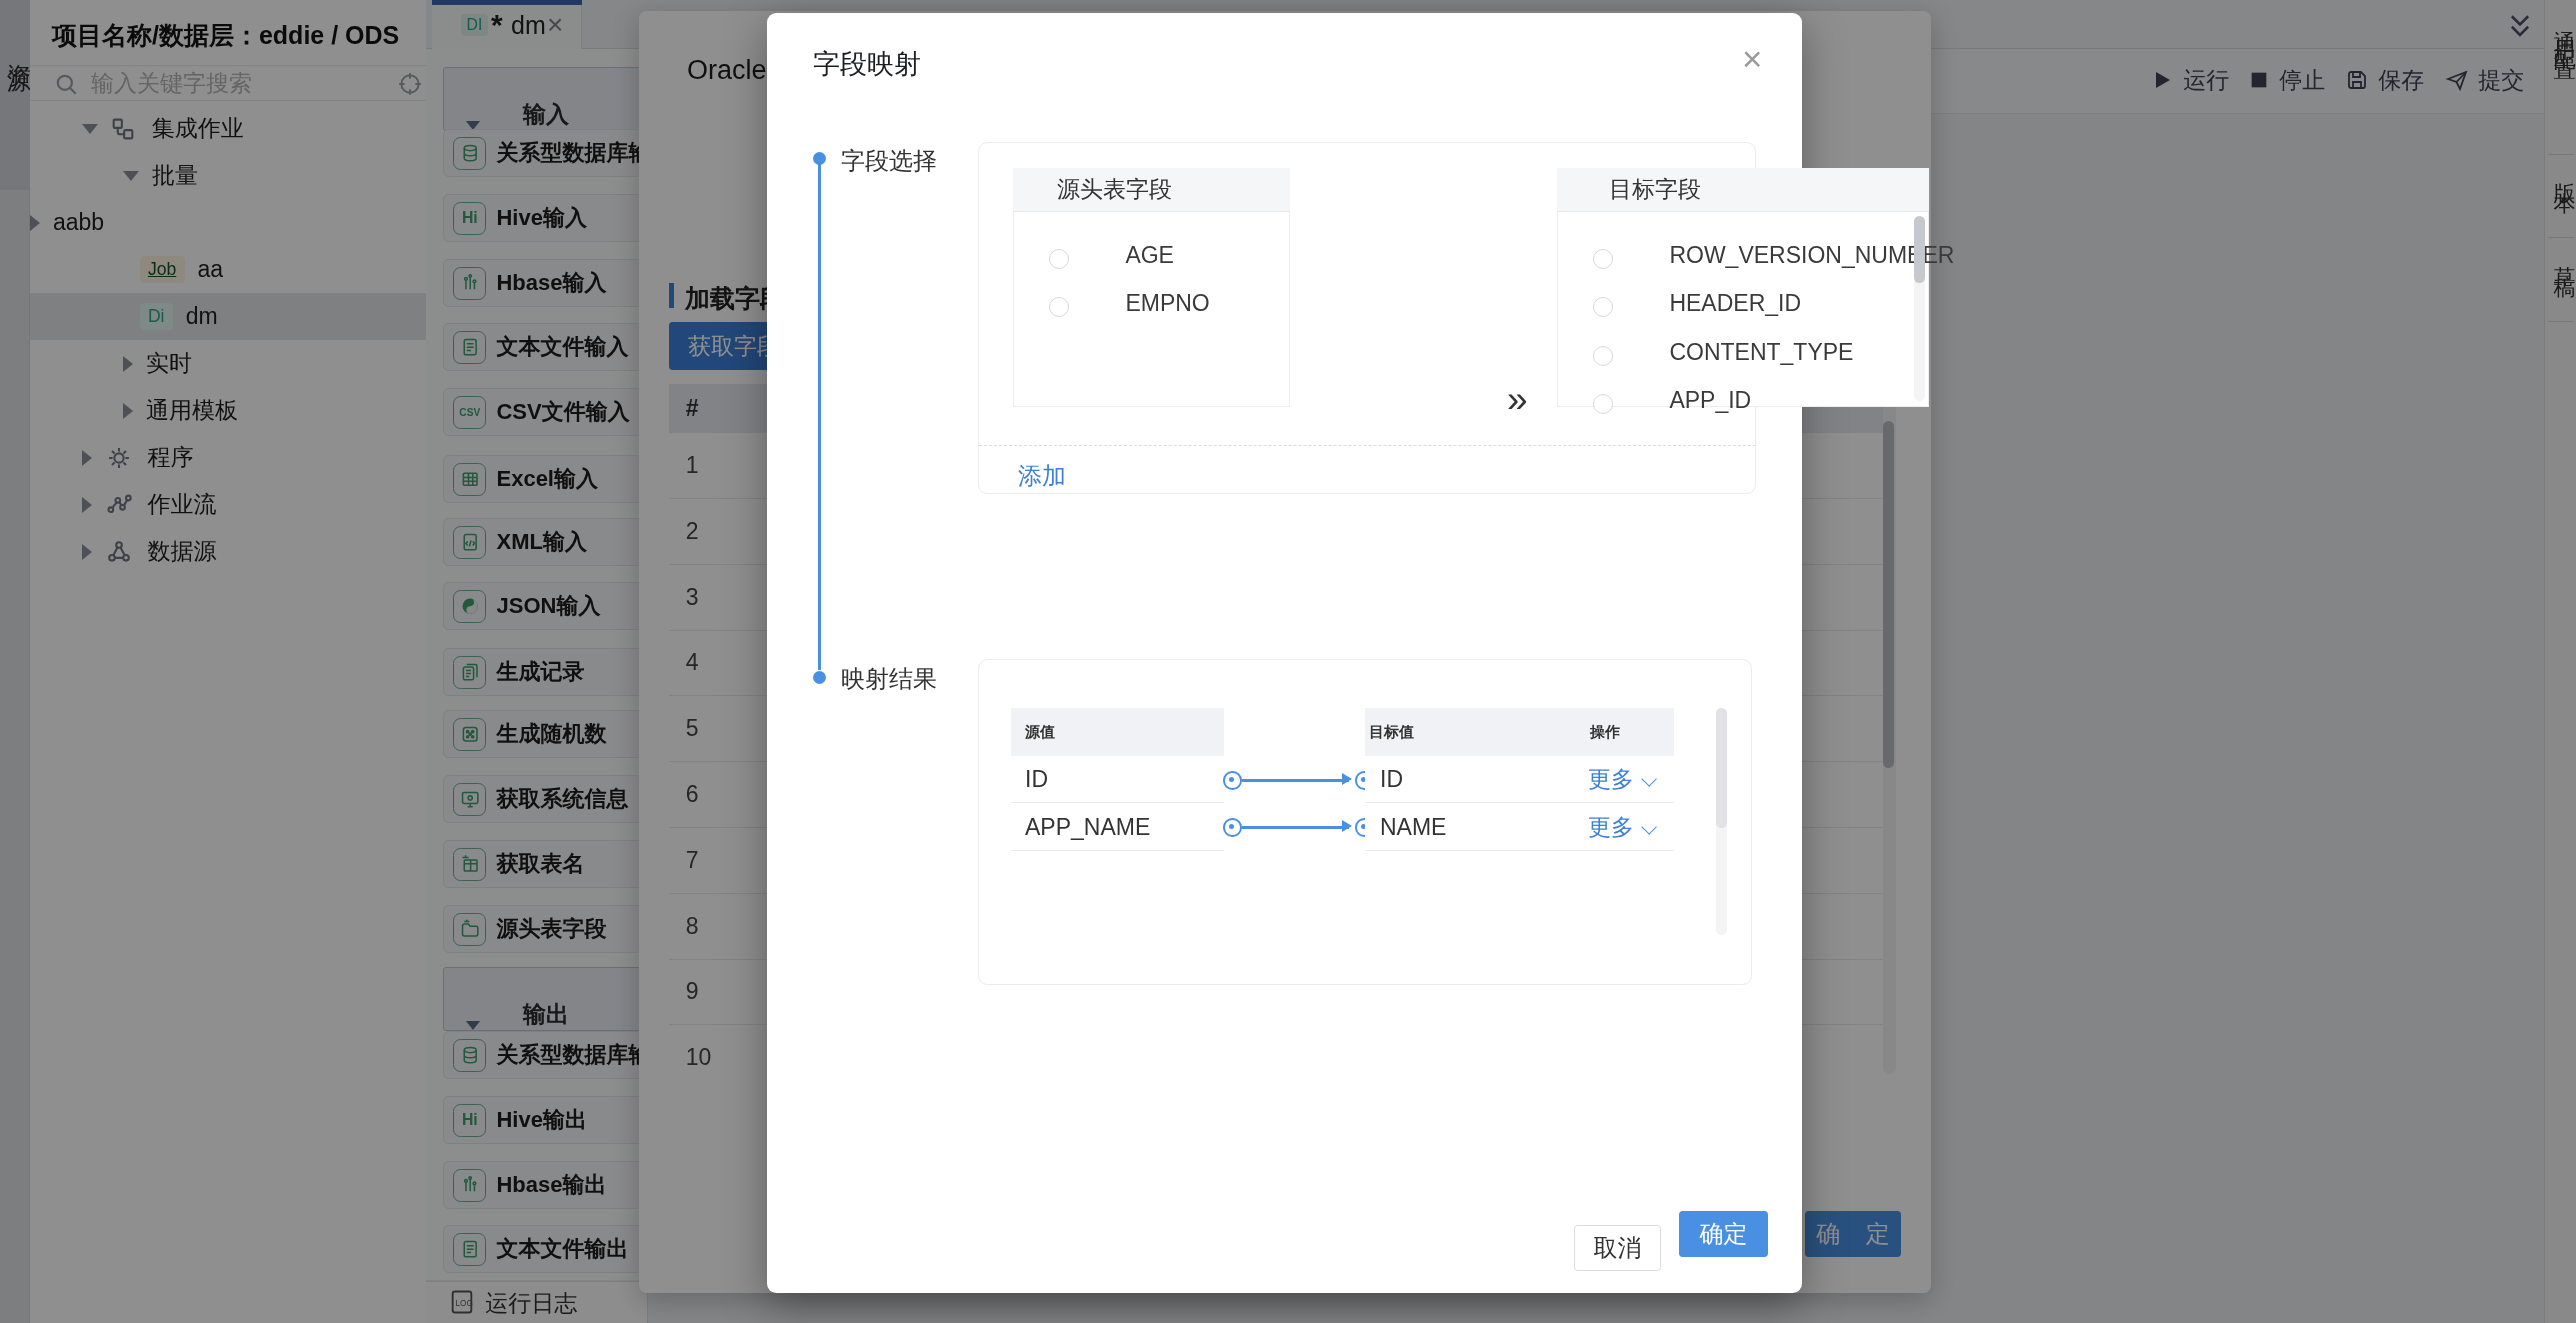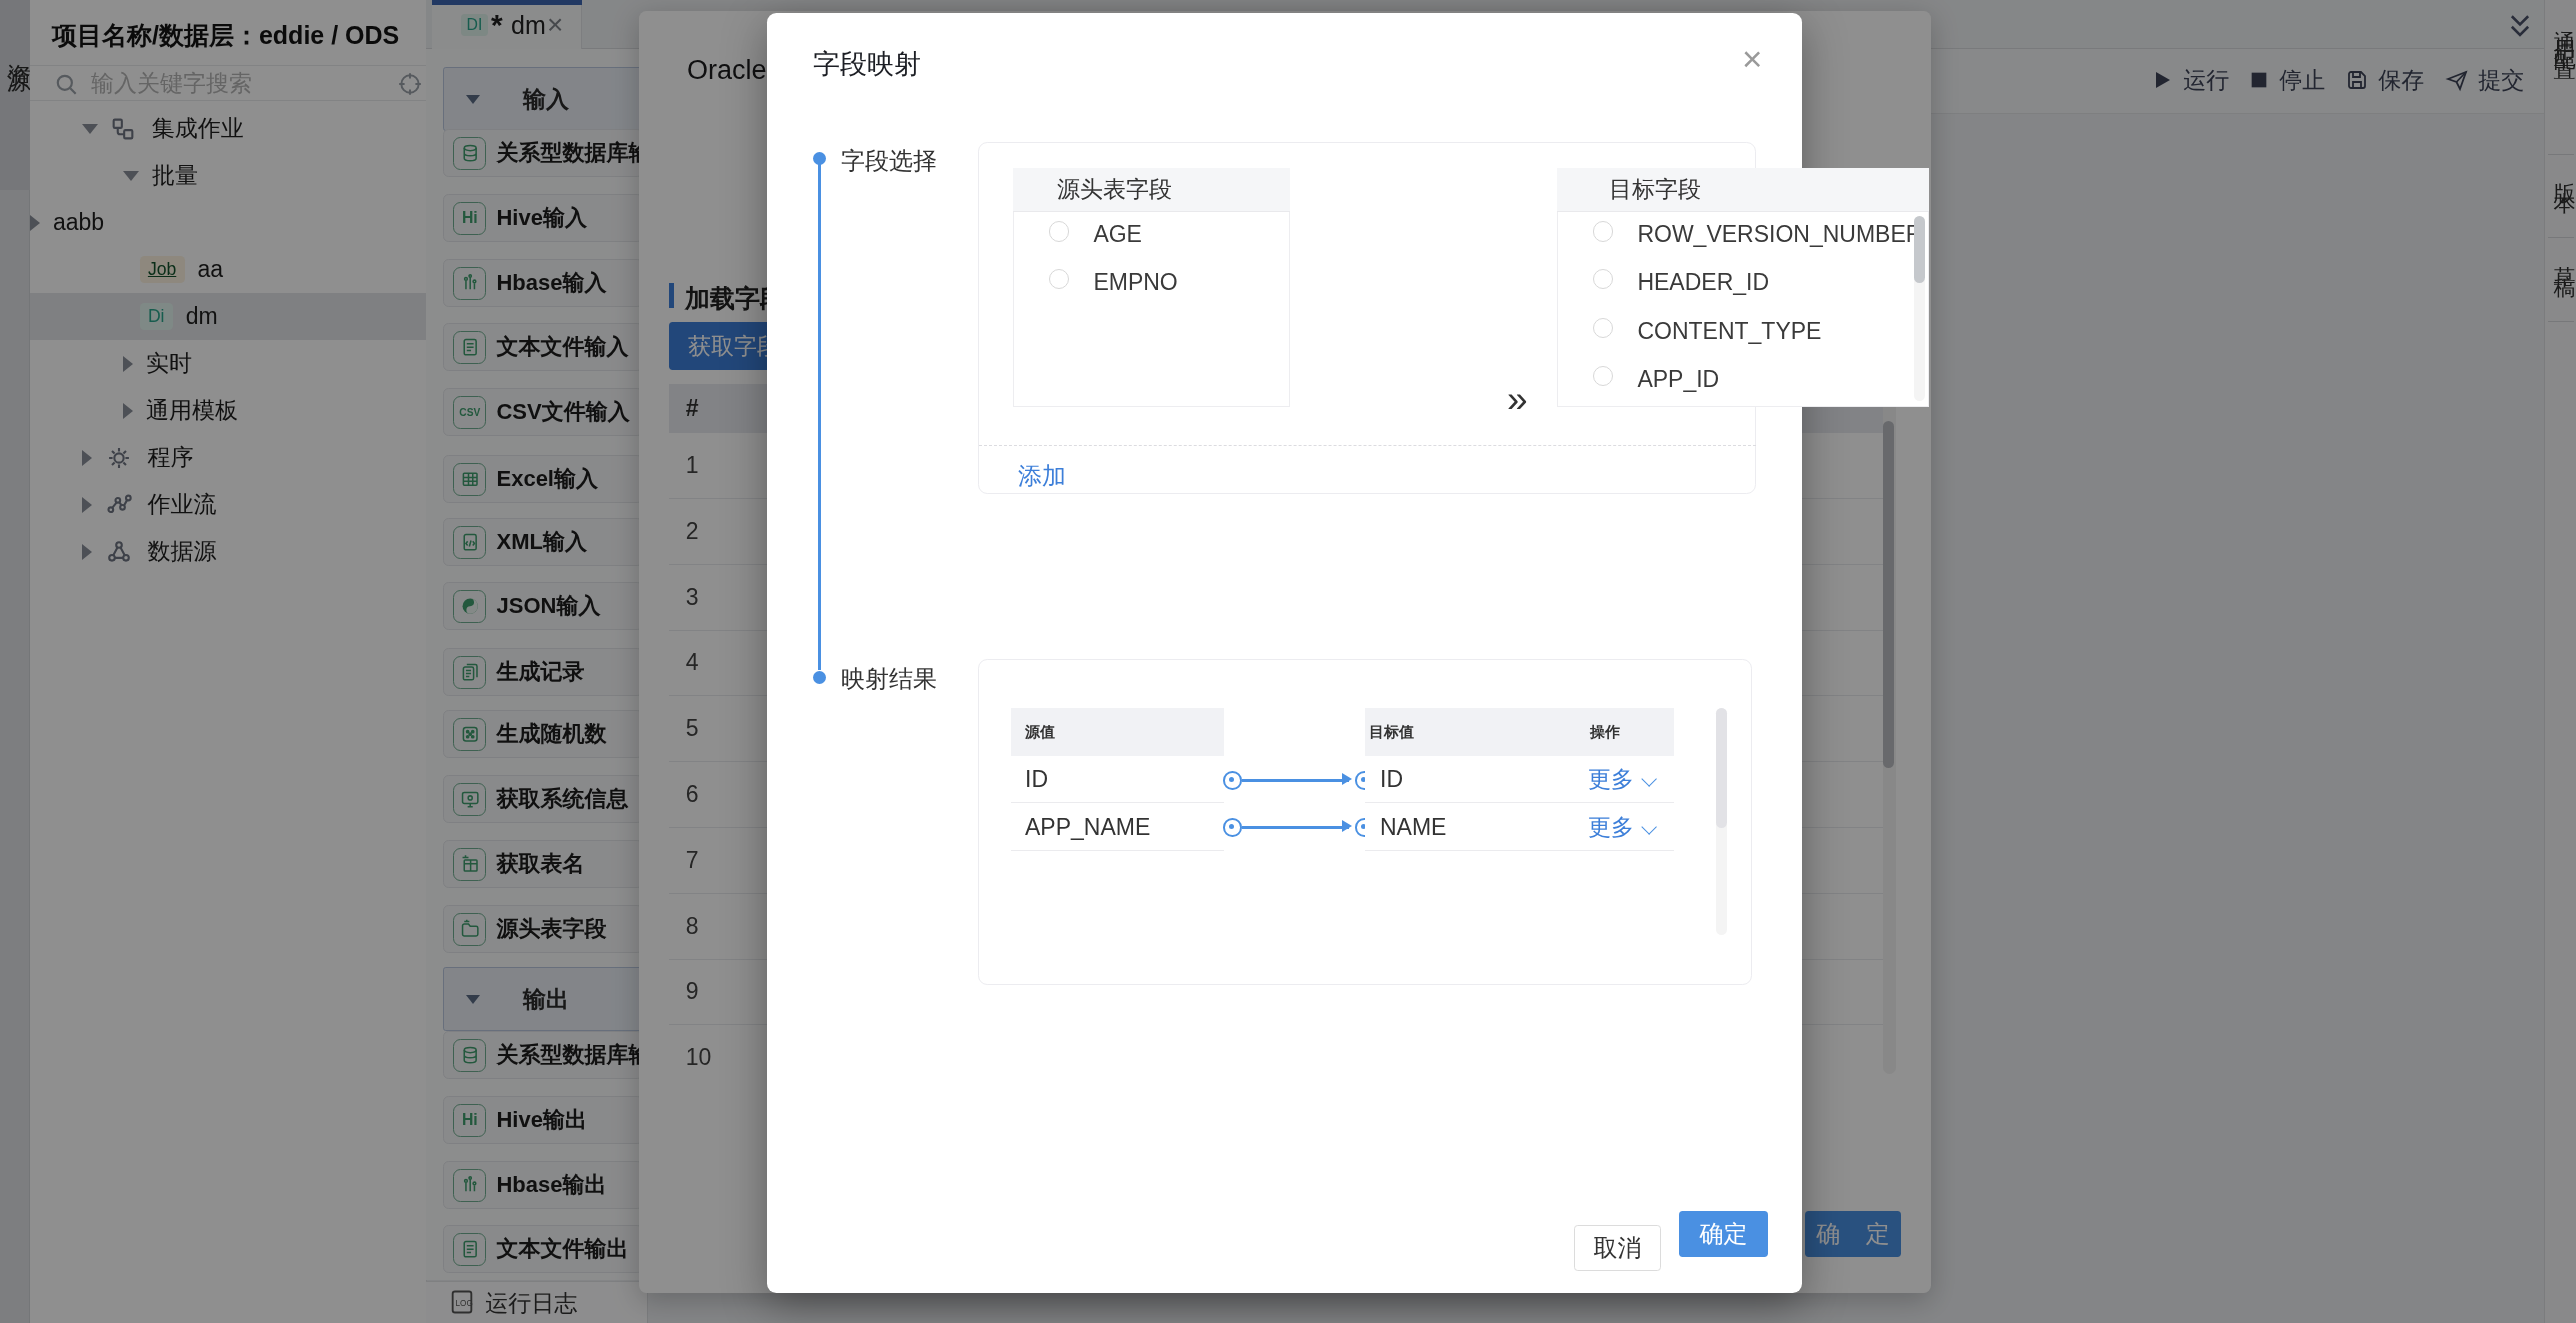--- a/index.html
+++ b/index.html
@@ -33,21 +33,21 @@
 
   .tabstrip { left:426px; top:0; width:2150px; height:49px; background:#eef0f2; border-bottom:0.9px solid #d8dadd; }
   .tab-active { left:432px; top:0; width:150px; height:49px; background:#f8f9fa; border-right:0.9px solid #dfe1e4; }
   .tab-bar { left:432px; top:0; width:150px; height:4.6px; background:#3e66b0; }
   .tab-badge { left:461px; top:14px; font-size:15.8px; background:#dff2ec; color:#2aa58c; border-radius:3.7px; padding:1.9px 5.6px; }
   .tab-dirty { left:491px; top:8.3px; font-size:30px; font-weight:bold; color:#222; }
   .tab-title { left:511px; top:11px; font-size:25px; color:#222; }
   .tab-close { left:547px; top:9.3px; font-size:28px; color:#7e8288; }
 
   .palette { left:426px; top:49px; width:222px; height:1231px; background:#fafbfc; border-right:0.9px solid #dcdee1; }
-  .sec-head { left:443px; width:200px; height:64px; background:#e9eef5; border:0.9px solid #b9c7de; border-radius:2.8px; display:flex; align-items:center; }
+  .sec-head { left:443px; width:200px; height:64px; background:#e9eef5; border:0.9px solid #b9c7de; border-radius:2.8px; display:flex; align-items:flex-end; }
   .sec-caret { margin-left:22px; width:0; height:0; border-left:7.4px solid transparent; border-right:7.4px solid transparent; border-top:9.3px solid #5b6b85; }
   .sec-label { flex:1; text-align:center; margin-right:30px; font-size:23px; font-weight:bold; color:#2b2b2b; }
   .pal-item { left:443px; width:200px; height:48px; background:#f5f6f8; border:0.9px solid #e3e5e9; border-radius:5.6px; display:flex; align-items:center; overflow:hidden; }
   .nicon { width:33px; height:33px; min-width:33px; margin-left:9.3px; border:1.9px solid #6fae90; border-radius:7.4px; display:flex; align-items:center; justify-content:center; color:#3f9d6e; font-weight:bold; }
   .nicon svg { stroke:#3f9d6e; fill:none; stroke-width:1.8; }
   .pal-label { margin-left:10.2px; font-size:22px; font-weight:600; color:#1d1d1d; white-space:nowrap; }
   .log-bar { left:426px; top:1281px; width:222px; height:43px; background:#fcfcfd; border-top:0.9px solid #e2e4e7; border-right:0.9px solid #dcdee1; display:flex; align-items:center; }
   .log-label { margin-left:9.3px; font-size:23px; color:#333; }
 
   .toolbar { left:649px; top:49px; width:1927px; height:65px; background:#f2f4f6; border-bottom:0.9px solid #e0e2e5; }
@@ -79,21 +79,21 @@
   .modal { left:767px; top:13px; width:1035px; height:1280px; background:#fff; border-radius:9.3px; box-shadow:0 13px 44px rgba(0,0,0,.35); }
   .m-title { position:absolute; left:46px; top:33px; font-size:27px; color:#1c1e24; font-weight:500; }
   .m-close { position:absolute; left:975px; top:28px; font-size:35px; color:#9a9a9a; line-height:1; }
   .step-dot { position:absolute; width:13px; height:13px; border-radius:50%; background:#4a90e2; }
   .step-line { position:absolute; left:51px; top:146px; width:2.8px; height:511px; background:#4a90e2; }
   .step-label { position:absolute; font-size:24px; color:#333; }
 
   .panel { position:absolute; border:0.9px solid #ececf0; border-radius:9.3px; background:#fff; }
   .lbox-head { position:absolute; height:44px; background:#f5f6f8; border-bottom:0.9px solid #e9e9ec; display:flex; align-items:center; font-size:23px; color:#333; }
   .lbox-body { position:absolute; background:#fff; border-bottom:0.9px solid #e9e9ec; }
-  .litem { position:absolute; display:flex; align-items:flex-start; height:48px; }
+  .litem { position:absolute; display:flex; align-items:flex-end; height:48px;gap:32px; }
   .radio { width:20.4px; height:20.4px; border:1.9px solid #d8d8d8; border-radius:50%; background:#fff; }
   .litem span { margin-left:24px; font-size:23px; color:#3a3a3a; }
   .dbl-arrow { position:absolute; font-size:37px; color:#333; }
   .dashed { position:absolute; border-top:0.9px dashed #dcdce0; }
   .addlink { position:absolute; font-size:24px; color:#3d7fd9; }
   .mscroll { position:absolute; width:11px; border-radius:5.6px; background:#f4f4f4; }
   .mthumb { position:absolute; width:11px; border-radius:5.6px; background:#c5c8cc; }
 
   .map-head { position:absolute; height:48px; background:#f1f2f5; display:flex; align-items:center; font-size:15px; font-weight:600; color:#333; }
   .map-row { position:absolute; height:47px; background:#fff; border-bottom:0.9px solid #ebebee; display:flex; align-items:center; font-size:23px; color:#333; }

